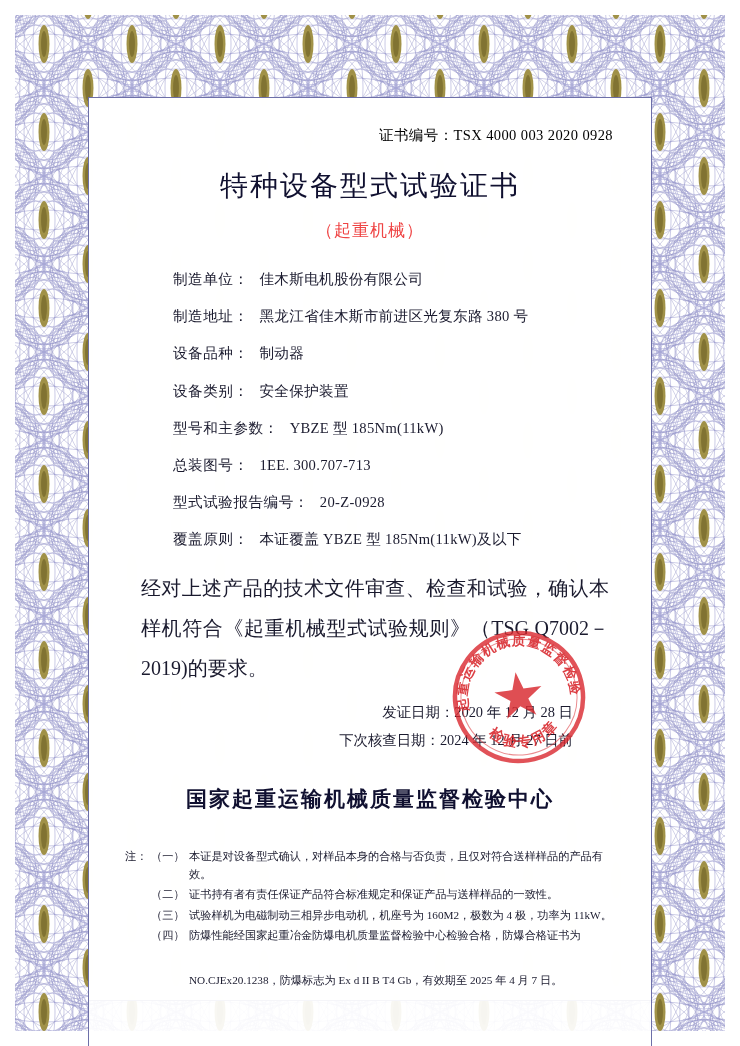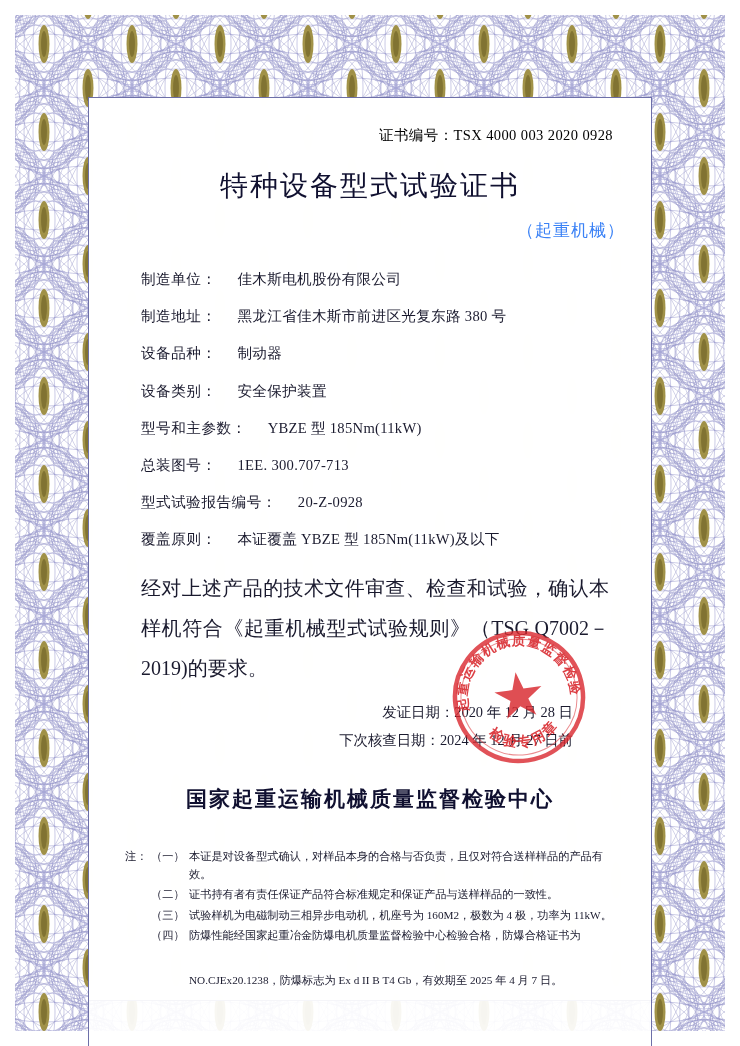--- a/index.html
+++ b/index.html
@@ -61,45 +61,46 @@
 
   .title {
     text-align: center;
     font-size: 28px;
     font-weight: normal;
     letter-spacing: 2px;
     margin-top: 22px;
     color: #101030;
   }
   .subtitle {
-    text-align: right;
+    text-align: center;
     font-size: 17px;
     margin-top: 14px;
     letter-spacing: 1px;
-    color: #3b82f6;
+    color: #ef4444;
   }
 
   .fields {
     margin-top: 28px;
     padding-left: 26px;
     padding-right: 10px;
   }
   .field-row {
     display: flex;
     align-items: baseline;
     font-size: 14.6px;
     margin-bottom: 17.5px;
     line-height: 1.35;
   }
   .field-label {
     white-space: nowrap;
     letter-spacing: 0.5px;
+    margin-left: 32px;
   }
   .field-value {
-    margin-left: 21px;
+    margin-left: 11px;
     letter-spacing: 0.3px;
   }
 
   .statement {
     margin-top: 8px;
     padding: 0 16px 0 26px;
     font-size: 20px;
     line-height: 2.0;
     text-align: justify;
   }

